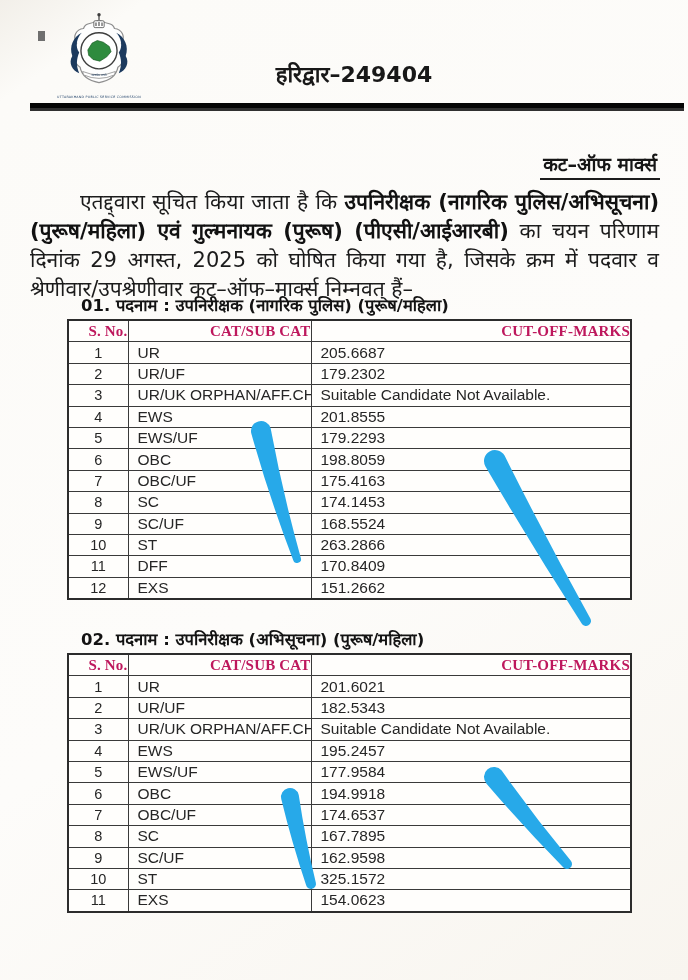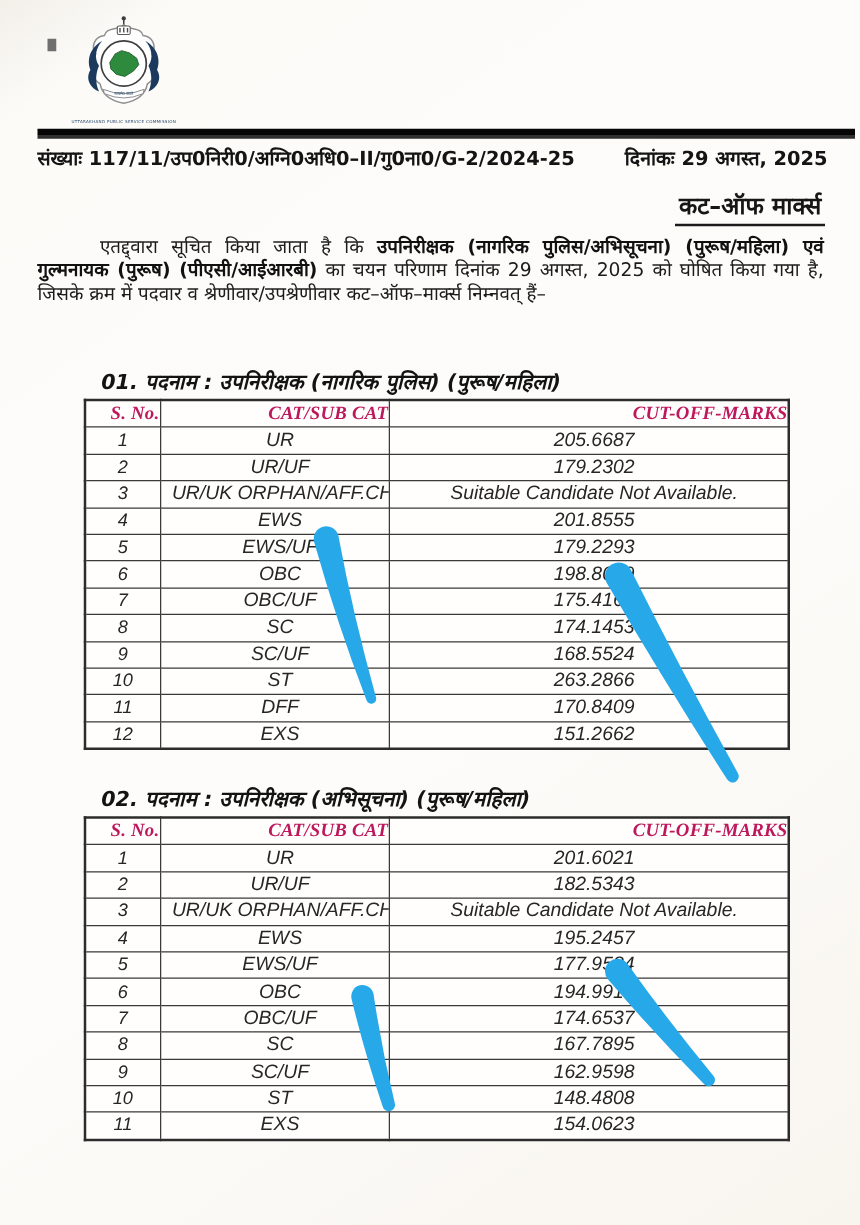--- a/index.html
+++ b/index.html
@@ -9,33 +9,33 @@
     font-family:"DejaVu Sans","Liberation Sans",sans-serif;color:#1c1c1c;
   }
   .artifact{position:absolute;left:38px;top:31px;width:7px;height:10px;background:#575757;opacity:.85;}
   .logo{position:absolute;top:8px;left:56px;width:86px;height:96px;}
   .org-name{position:absolute;top:16px;left:60px;right:30px;text-align:center;font-size:27px;font-weight:700;letter-spacing:.5px;color:#181818;}
   .org-address{position:absolute;top:58px;left:60px;right:40px;text-align:center;font-size:22px;font-weight:700;color:#181818;}
   .rule{position:absolute;top:103px;left:30px;width:654px;height:8px;background:linear-gradient(#050505 0 5px,#303030 5px 8px);}
   .ref-line{position:absolute;top:115px;left:30px;width:632px;display:flex;justify-content:space-between;font-size:15.5px;font-weight:700;white-space:nowrap;color:#141414;}
   .doc-title{position:absolute;top:151px;left:0;right:28px;text-align:right;font-size:19px;font-weight:700;color:#161616;}
   .doc-title .u{border-bottom:2px solid #1c1c1c;padding:0 3px 3px;}
-  .notice{position:absolute;top:188px;left:30px;width:629px;margin:0;font-size:15px;line-height:19px;text-align:justify;text-indent:50px;color:#1b1b1b;}
+  .notice{position:absolute;top:188px;left:30px;width:629px;margin:0;font-size:21px;line-height:29px;text-align:justify;text-indent:50px;color:#1b1b1b;}
   .notice b{font-weight:700;color:#111;}
-  .table-block{position:absolute;left:67px;width:563px;font-style:italic;}
+  .table-block{position:absolute;left:67px;width:563px;}
   .tb1{top:293px;}
   .tb2{top:627px;}
   .tbl-title{font-size:16.5px;font-weight:700;padding-left:14px;margin:0 0 3px 0;white-space:nowrap;color:#131313;}
   table{border-collapse:collapse;table-layout:fixed;width:563px;background:#fffefc;border:2.2px solid #2c2c2c;}
   col.w0{width:60px;} col.w1{width:183px;} col.w2{width:320px;}
   th,td{border:1.4px solid #3a3a3a;height:20.4px;padding:0;overflow:hidden;white-space:nowrap;}
   th{font-family:"Liberation Serif","DejaVu Serif",serif;font-size:15px;font-weight:700;text-align:right;color:#be185d;letter-spacing:.2px;}
   td{font-family:"Liberation Sans","DejaVu Sans",sans-serif;font-size:15.5px;color:#262626;}
   td.c0{text-align:center;font-size:14.5px;}
-  td.c1,td.c2{padding-left:9px;text-align:center;}
+  td.c1,td.c2{padding-left:9px;text-align:left;}
   .marks{position:absolute;left:0;top:0;width:688px;height:980px;z-index:4;pointer-events:none;}
 </style>
 </head>
 <body>
 
 <div class="page">
 
   <div class="artifact"></div>
 
   <div class="logo">
@@ -48,27 +48,24 @@
       <path d="M30 28 C20 33 15 44 19 55 C14 63 19 72 27 75 C23 66 24 58 27 51 C22 44 24 34 30 28 Z" fill="#1c3a5e"></path>
       <path d="M70 28 C80 33 85 44 81 55 C86 63 81 72 73 75 C77 66 76 58 73 51 C78 44 76 34 70 28 Z" fill="#1c3a5e"></path>
       <circle cx="50" cy="49" r="21" fill="#ffffff" stroke="#3f3f3f" stroke-width="1.6"></circle>
       <path d="M37 48 L42 40 L48 37 L55 39 L62 44 L64 50 L59 56 L51 61 L43 59 L38 54 Z" fill="#2e8b3e" stroke="#1c5c26" stroke-width="0.8"></path>
       <path d="M31 73 Q50 81 69 73 L68 77 Q50 85 32 77 Z" fill="#ffffff" stroke="#7a7a7a" stroke-width="0.8"></path>
       <text x="50" y="78.5" font-size="3.6" text-anchor="middle" fill="#1c3a5e">सत्यमेव जयते</text>
       <text x="50" y="104" font-size="3.8" text-anchor="middle" fill="#24456b" letter-spacing="0.3">UTTARAKHAND PUBLIC SERVICE COMMISSION</text>
     </svg>
   </div>
 
+  <div class="org-address">हरिद्वार–249404</div>
 
   <div class="rule"></div>
 
-  <div class="ref-line">
-    <span>संख्याः 117/11/उप0निरी0/अग्नि0अधि0–II/गु0ना0/G-2/2024-25</span>
-    <span>दिनांकः 29 अगस्त, 2025</span>
-  </div>
 
   <div class="doc-title">
     <span class="u">कट–ऑफ मार्क्स</span>
   </div>
 
   <p class="notice" id="notice"><span>एतद्द्वारा सूचित किया जाता है कि </span><b>उपनिरीक्षक (नागरिक पुलिस/अभिसूचना) (पुरूष/महिला) एवं गुल्मनायक (पुरूष) (पीएसी/आईआरबी)</b><span> का चयन परिणाम दिनांक 29 अगस्त, 2025 को घोषित किया गया है, जिसके क्रम में पदवार व श्रेणीवार/उपश्रेणीवार कट–ऑफ–मार्क्स निम्नवत् हैं–</span></p>
 
   <div class="table-block tb1">
     <div class="tbl-title">01. पदनाम : उपनिरीक्षक (नागरिक पुलिस) (पुरूष/महिला)</div>
     <table id="t0">
@@ -206,21 +203,21 @@
             <td class="c2">167.7895</td>
           </tr>
           <tr>
             <td class="c0">9</td>
             <td class="c1">SC/UF</td>
             <td class="c2">162.9598</td>
           </tr>
           <tr>
             <td class="c0">10</td>
             <td class="c1">ST</td>
-            <td class="c2">148.4808</td>
+            <td class="c2">325.1572</td>
           </tr>
           <tr>
             <td class="c0">11</td>
             <td class="c1">EXS</td>
             <td class="c2">154.0623</td>
           </tr>
         </tbody>
     </table>
   </div>
 

